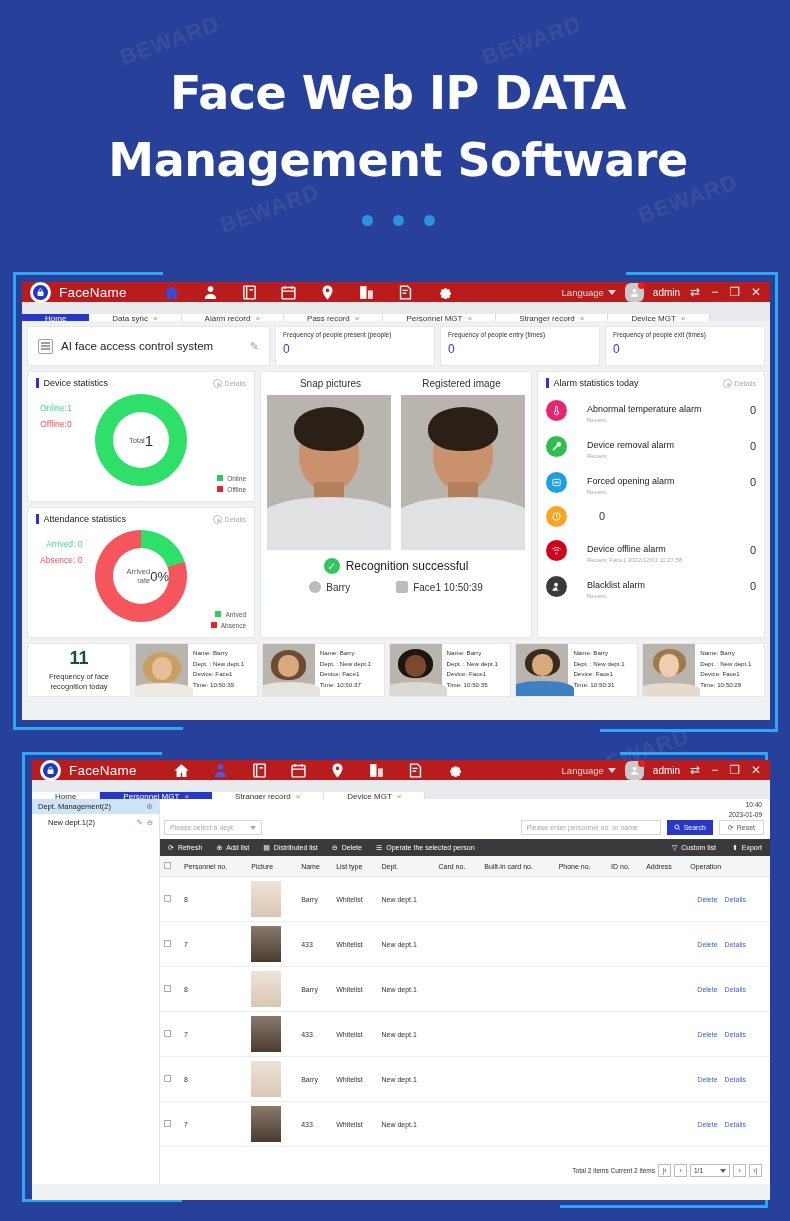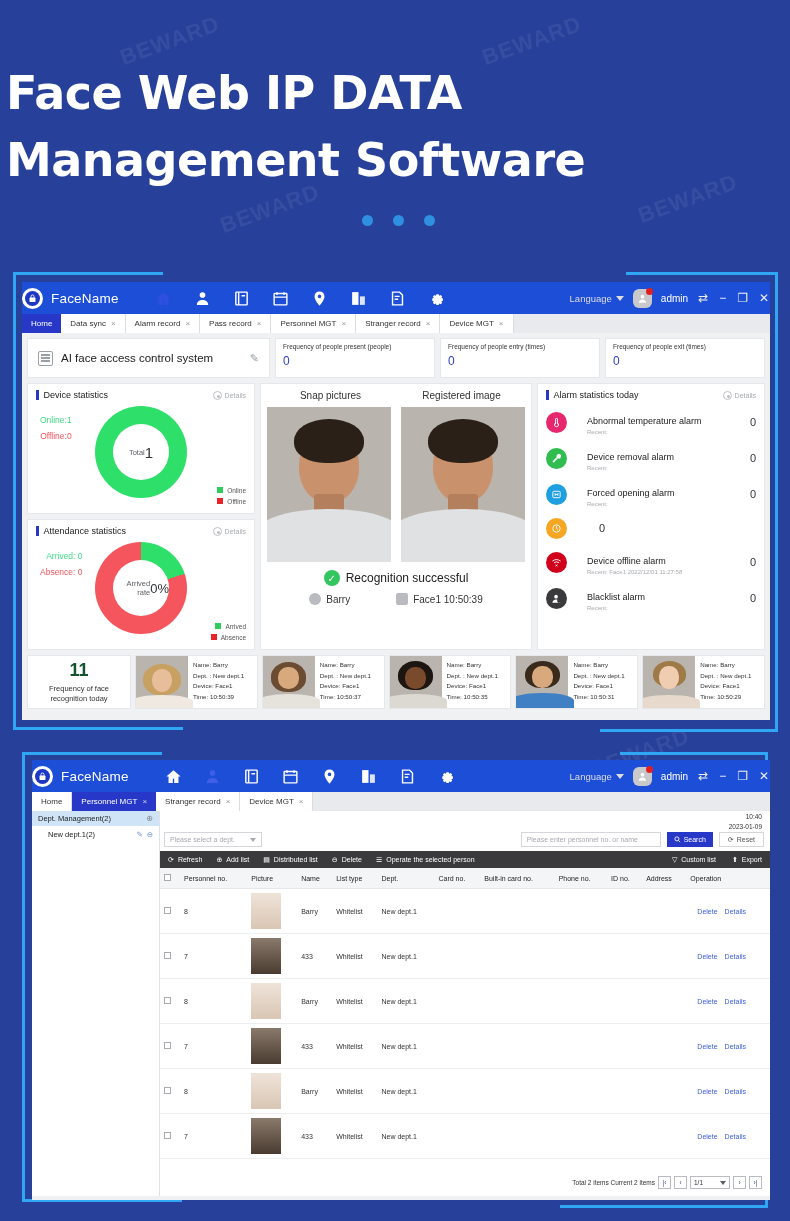--- a/index.html
+++ b/index.html
@@ -13,34 +13,34 @@
 
   
   .wm {
     position: absolute; color: rgba(255,255,255,0.07);
     font-weight: bold; font-size: 22px; letter-spacing: 1px;
     transform: rotate(-20deg); pointer-events: none; user-select: none;
     font-family: "Liberation Sans", sans-serif;
   }
 
   
-  .hero { position: relative; padding-top: 60px; text-align: left; padding-left: 6px; }
+  .hero { position: relative; padding-top: 60px; text-align: center; padding-left: 6px; }
   .hero h1 {
     color: #fff; font-size: 46px; line-height: 1.45;
     font-weight: bold; letter-spacing: -0.5px;
     font-family: "DejaVu Sans", sans-serif;
   }
   .dots { margin-top: 22px; display: flex; justify-content: center; gap: 20px; }
   .dots i { width: 11px; height: 11px; border-radius: 50%; background: #2f8fe0; display: block; }
   .frame-deco { position: absolute; border: 3px solid #2fa7f5; }
   .window { position: absolute; background: #f0f1f3; overflow: hidden; }
 
   .titlebar {
-    height: 32px; background: #1d4ed8; display: flex; align-items: center;
-    padding: 0 0; color: #fff;
+    height: 20px; background: #b91c1c; display: flex; align-items: center;
+    padding: 0 8px; color: #fff;
   }
   .brand { display: flex; align-items: center; gap: 8px; }
   .logo {
     width: 21px; height: 21px; border-radius: 50%; background: #fff;
     display: flex; align-items: center; justify-content: center;
   }
   .logo span {
     width: 15px; height: 15px; border-radius: 50%; background: #1b37c4;
     display: flex; align-items: center; justify-content: center;
   }
@@ -57,22 +57,22 @@
   .avatar {
     width: 19px; height: 19px; border-radius: 6px; background: #c9c9cc; position: relative;
     display: flex; align-items: center; justify-content: center;
   }
   .avatar .dot { position: absolute; top: -1px; right: -1px; width: 7px; height: 7px; border-radius: 50%; background: #e02020; }
   .wbtn { font-size: 12px; color: #eee; cursor: pointer; padding: 0 1px; }
 
   
   .tabbar { height: 19px; background: #e9eaee; display: flex; align-items: stretch; font-size: 8px; }
   .tab {
-    display: flex; align-items: center; gap: 5px; padding: 0 9px;
-    background: #fff; border-right: 1px solid #dcdde1; color: #333; white-space: nowrap;
+    display: flex; gap: 5px; padding: 0 23px;
+    background: #fff; border-right: 1px solid #dcdde1; color: #333; white-space: nowrap; margin-top: 12px;
   }
   .tab.active { background: #2737c8; color: #fff; border-right: none; }
   .tab .x { color: #999; font-size: 8px; }
   .tab.active .x { color: #cfd6ff; }
 
   
   .dash { padding: 5px; }
   .row { display: flex; gap: 5px; }
   .card { background: #fff; border: 1px solid #e6e7ea; }
 

